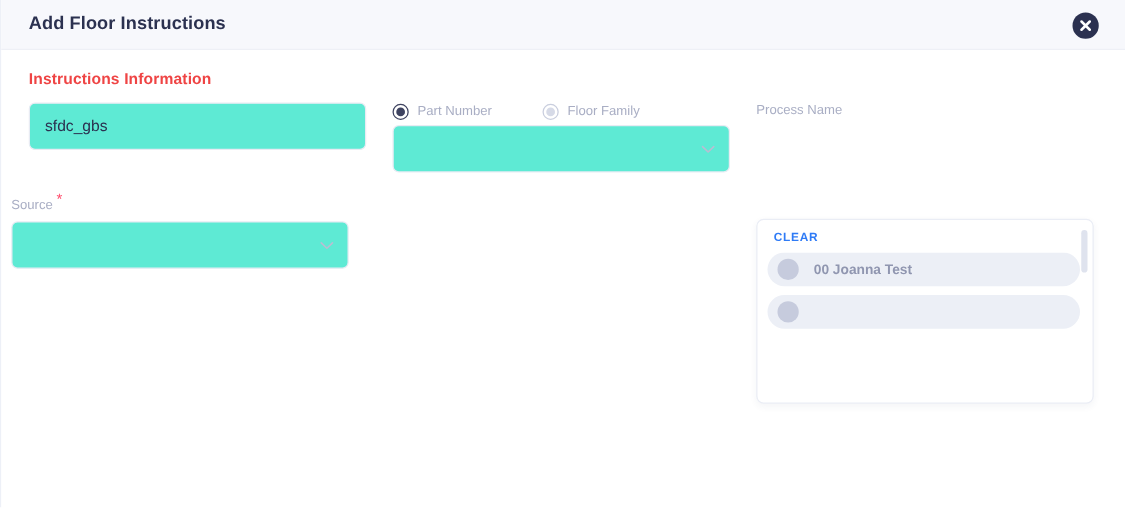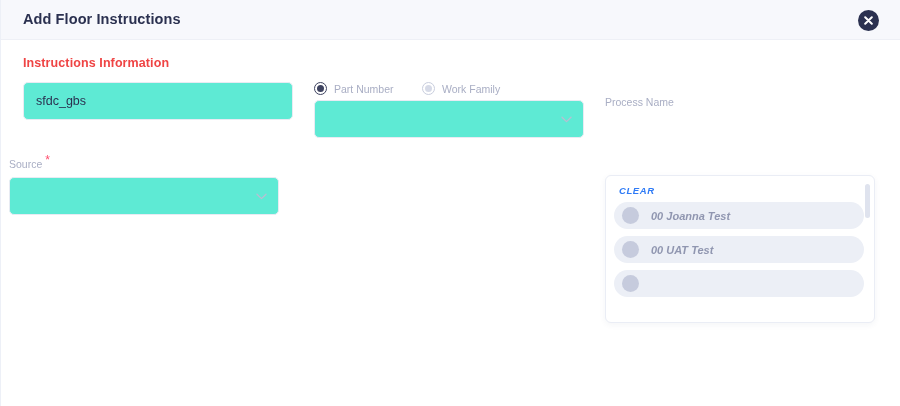--- a/index.html
+++ b/index.html
@@ -65,21 +65,21 @@
     left: 22px; top: 16px;
     font-size: 12.5px;
     font-weight: bold;
     color: #ef4444;
     letter-spacing: 0.1px;
   }
 
   
   .col-left   { position: absolute; left: 22px;  top: 42px; width: 270px; }
   .col-mid    { position: absolute; left: 313px; top: 42px; width: 270px; }
-  .col-right  { position: absolute; left: 604px; top: 56px; width: 270px; }
+  .col-right  { position: absolute; left: 604px; top: 42px; width: 270px; }
 
   .field-label {
     font-size: 10.5px;
     color: #a9aec4;
     line-height: 13px;
     margin-bottom: 6px;
     display: block;
     white-space: nowrap;
   }
   .req-star {
@@ -125,22 +125,22 @@
   }
 
   .select-narrow { width: 270px; }
 
   
   .source-block { position: absolute; left: 8px; top: 118px; width: 270px; }
 
   
   .radio-row {
     display: flex;
-    align-items: flex-start;
-    gap: 4px;
+    align-items: center;
+    gap: 16px;
     height: 14px;
     margin-bottom: 4px;
   }
   .radio-item {
     display: flex;
     align-items: center;
     cursor: pointer;
   }
   .radio-item:first-child { width: 104px; }
   .radio-outer {
@@ -172,21 +172,20 @@
     position: absolute;
     left: 604px;
     top: 135px;
     width: 270px;
     height: 148px;
     background: #ffffff;
     border: 1px solid #eaedf5;
     border-radius: 6px;
     box-shadow: 0 2px 6px rgba(40,50,90,0.05);
     overflow: hidden;
-    font-style: italic;
   }
   .dd-clear {
     font-size: 9.5px;
     font-weight: bold;
     color: #2f7bf6;
     letter-spacing: 0.6px;
     padding: 9px 0 6px 13px;
     cursor: pointer;
     display: inline-block;
   }
@@ -281,21 +280,21 @@
           <span class="radio-outer checked">
             <span class="radio-dot"></span>
           </span>
           <span class="radio-label">Part Number</span>
         </label>
 
         <label class="radio-item">
           <span class="radio-outer">
             <span class="radio-dot off"></span>
           </span>
-          <span class="radio-label">Work Family</span>
+          <span class="radio-label">Floor Family</span>
         </label>
 
       </div>
 
       <div class="select-box">
         <span class="select-value"></span>
         <span class="chevron">
           <svg width="11" height="7" viewBox="0 0 11 7" xmlns="http://www.w3.org/2000/svg">
             <path d="M1 1.3 L5.5 5.6 L10 1.3" fill="none" stroke="#b9bed2" stroke-width="1.3" stroke-linecap="round" stroke-linejoin="round"></path>
           </svg>
@@ -310,24 +309,20 @@
     <div class="dropdown-panel">
       <span class="dd-clear">CLEAR</span>
 
       <div class="dd-list">
         <div class="dd-item">
           <span class="dd-avatar"></span>
           <span class="dd-label">00 Joanna Test</span>
         </div>
         <div class="dd-item">
           <span class="dd-avatar"></span>
-          <span class="dd-label">00 UAT Test</span>
-        </div>
-        <div class="dd-item">
-          <span class="dd-avatar"></span>
           <span class="dd-label"></span>
         </div>
       </div>
 
       <div class="dd-scroll-track">
         <div class="dd-scroll-thumb"></div>
       </div>
     </div>
 
   </div>

